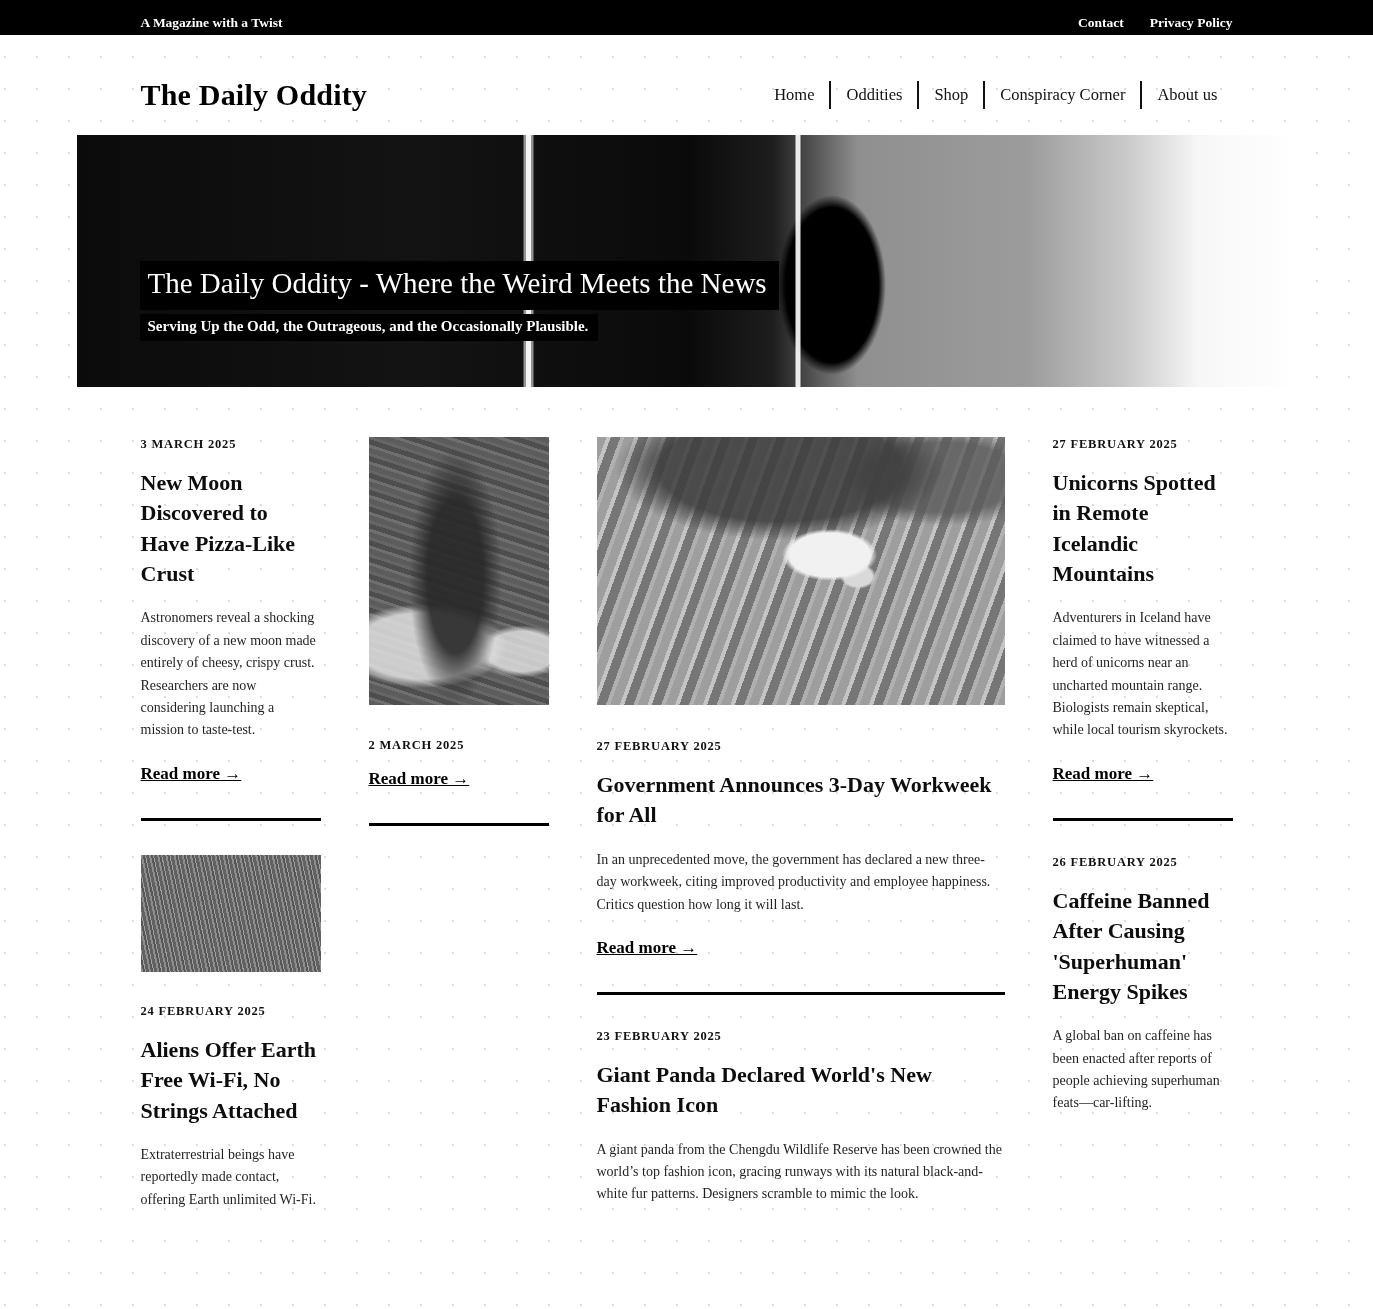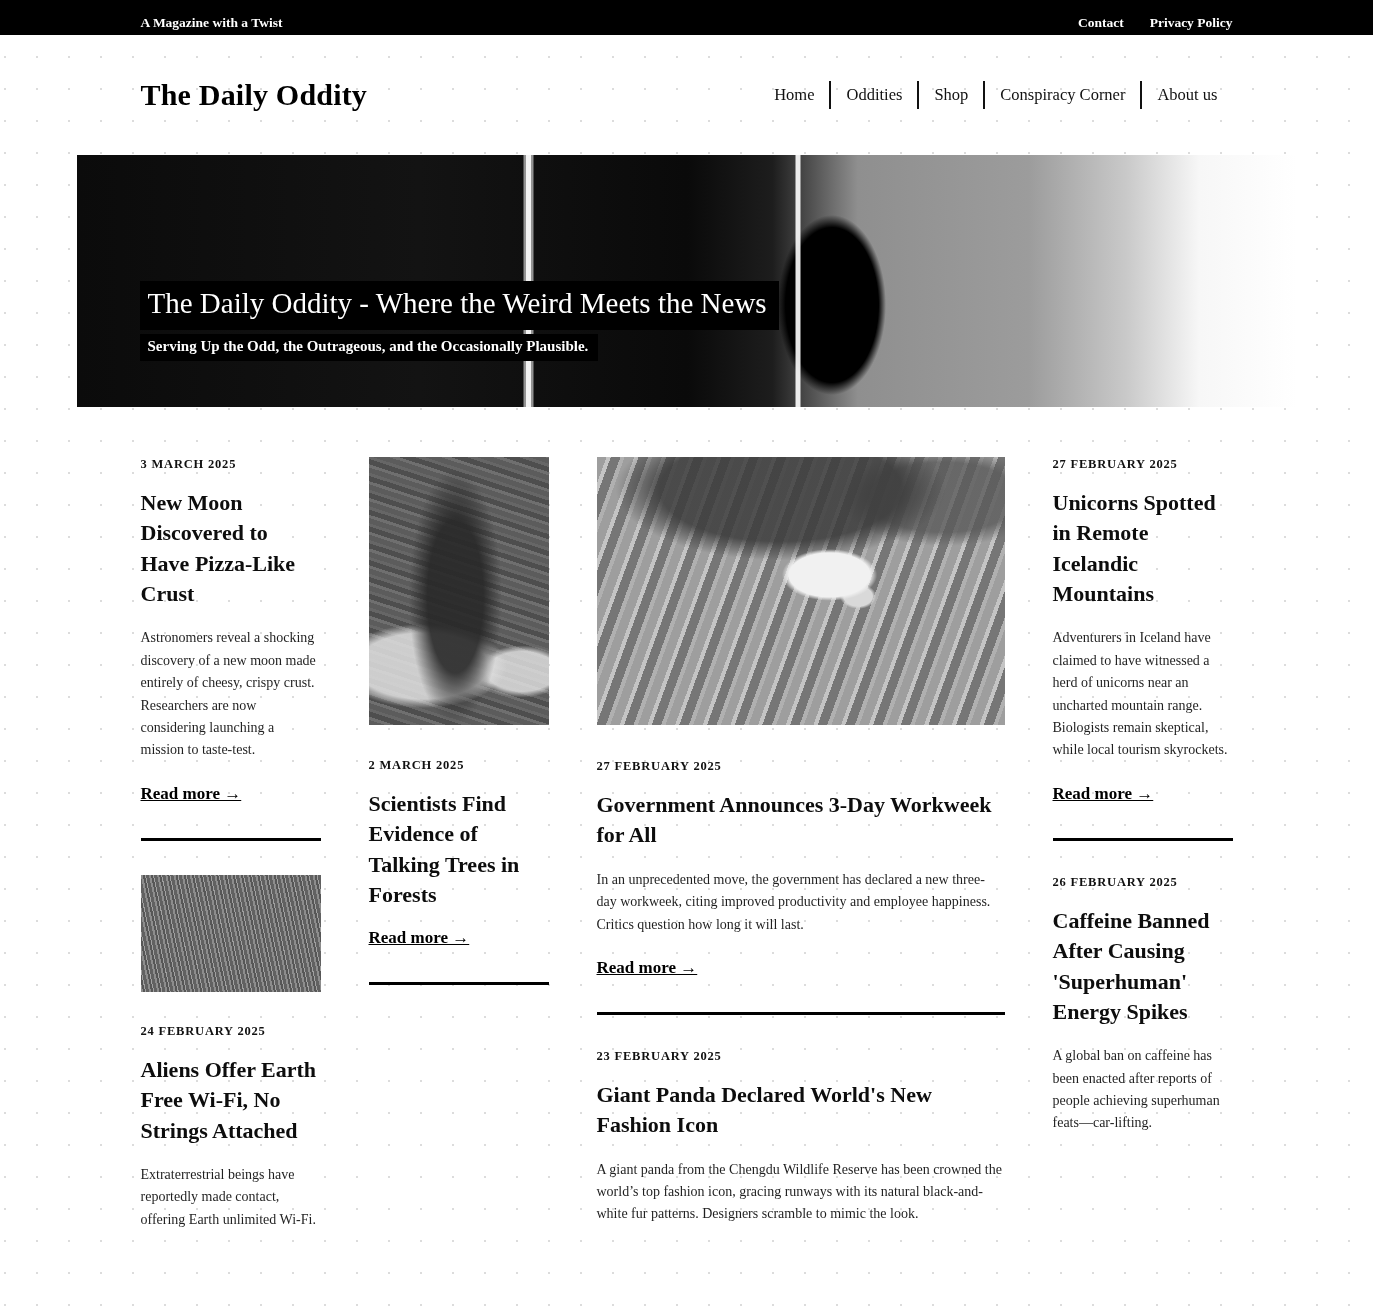--- a/index.html
+++ b/index.html
@@ -19,21 +19,21 @@
   
   .topbar { background:#000; height:35px; }
   .topbar-inner {
     width:1092px; margin:0 auto; height:45px;
     display:flex; justify-content:space-between; align-items:center;
   }
   .tagline { color:#fff; font-weight:bold; font-size:13.5px; }
   .topbar-links { display:flex; gap:26px; }
   .topbar-links a { color:#fff; font-weight:bold; font-size:13.5px; text-decoration:none; cursor:pointer; }
   
-  .site-header { height:120px; }
+  .site-header { height:100px; }
   .header-inner {
     width:1092px; margin:0 auto; height:120px;
     display:flex; justify-content:space-between; align-items:center;
   }
   .site-title { font-size:30px; font-weight:bold; color:#000; letter-spacing:0.2px; cursor:pointer; }
   .main-nav { display:flex; align-items:center; }
   .nav-item {
     font-size:16.5px; color:#111; text-decoration:none; cursor:pointer;
     padding:3px 15px; line-height:1.3;
   }
@@ -158,21 +158,20 @@
         <div class="date">24 FEBRUARY 2025</div>
         <h2 class="title">Aliens Offer Earth Free Wi-Fi, No Strings Attached</h2>
         <p class="excerpt">Extraterrestrial beings have reportedly made contact, offering Earth unlimited Wi-Fi.</p>
       </article>
     </div>
 
     <div class="col">
       <article class="card">
         <div class="thumb thumb-tree"></div>
         <div class="date">2 MARCH 2025</div>
-        <h2 class="title">Scientists Find Evidence of Talking Trees in Forests</h2>
         <a class="readmore">Read more →</a>
       </article>
       <hr class="divider">
     </div>
 
     <div class="col">
       <article class="card">
         <div class="thumb thumb-cat"></div>
         <div class="date">27 FEBRUARY 2025</div>
         <h2 class="title">Government Announces 3-Day Workweek for All</h2>

